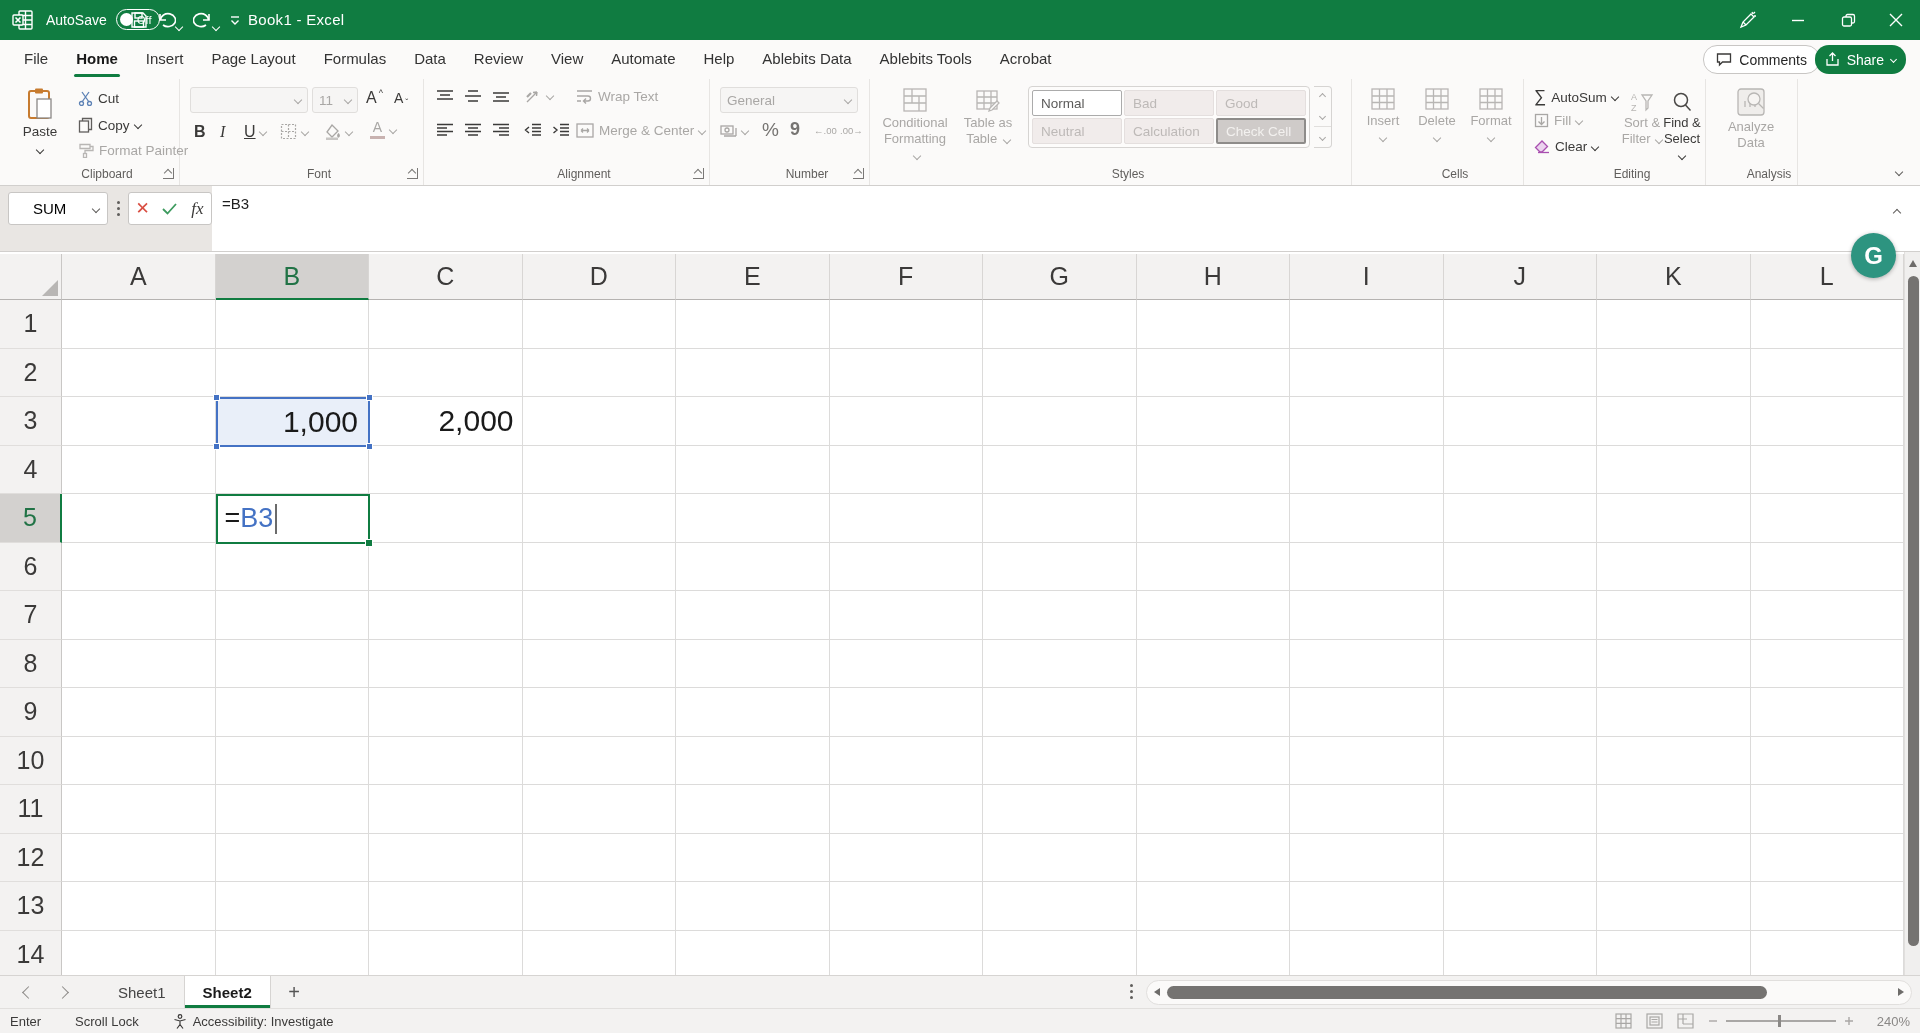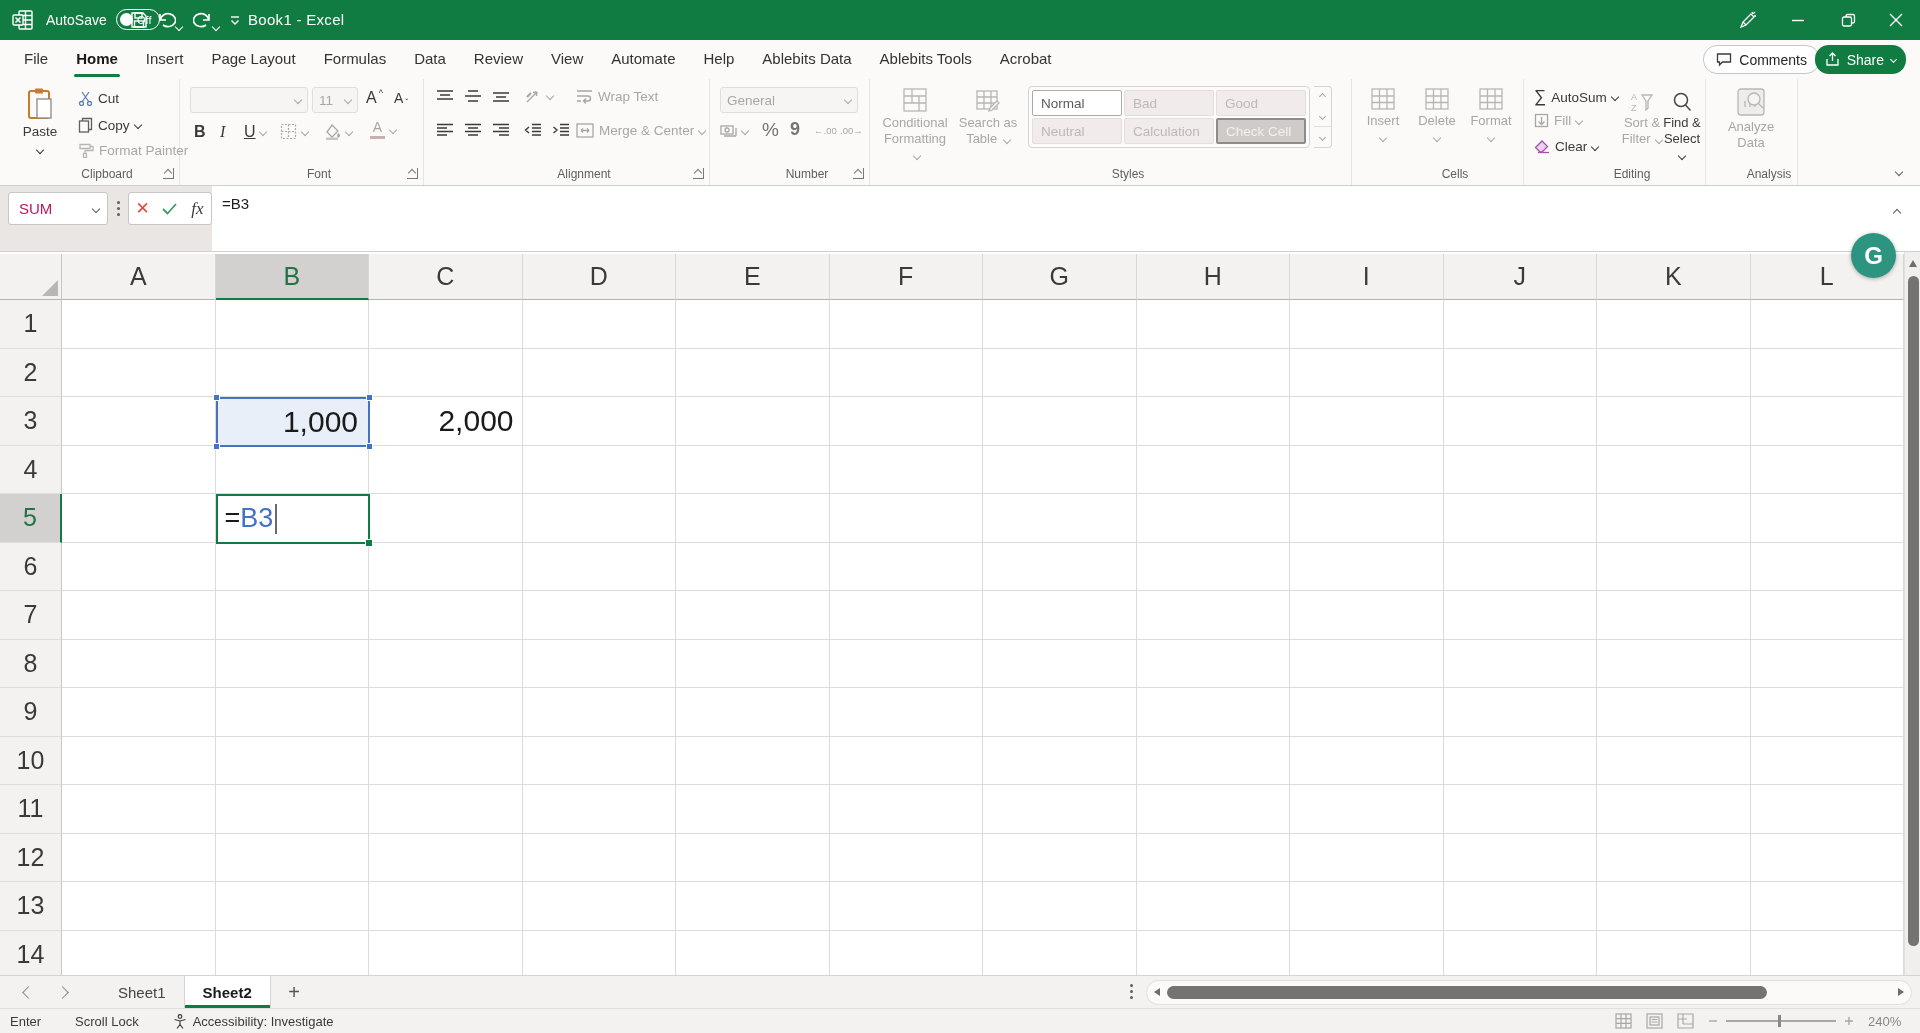--- a/index.html
+++ b/index.html
@@ -81,21 +81,21 @@
   .bigbtn { position:absolute; text-align:center; cursor:pointer; }
   .bigbtn .rtext { display:block; margin-top:3px; }
 
   
   .fbar { position:absolute; left:0; top:186px; width:1920px; height:66px;
     background:#E9E6E3; border-bottom:1px solid #D1CFCD; }
   .fbar .input { position:absolute; left:212px; top:0; right:0; bottom:0; background:#fff; }
   .fbar .formula-text { position:absolute; left:10px; top:9px; font-size:15px; color:#1F1F1F; }
   .namebox { position:absolute; left:8px; top:6px; width:100px; height:33px; background:#fff;
     border:1px solid #C8C6C4; border-radius:3px; display:flex; align-items:center;
-    padding:0 8px 0 10px; font-size:15px; color:#be185d; justify-content:space-between; cursor:pointer; }
+    padding:0 8px 0 24px; font-size:15px; color:#000000; justify-content:space-between; cursor:pointer; }
   .fdots { position:absolute; left:117px; top:15px; width:3px; color:#605E5C; }
   .fdots i { display:block; width:3px; height:3px; border-radius:50%; background:#605E5C; margin-bottom:3px; }
   .fbtns { position:absolute; left:128px; top:6px; width:84px; height:33px; background:#fff;
     border:1px solid #C8C6C4; border-radius:3px; display:flex; }
   .fbtns > div { flex:1; display:flex; align-items:center; justify-content:center; cursor:pointer; }
   .fx-cancel { color:#D94F43; font-size:17px; }
   .fx-enter { color:#3E9B5F; }
   .fx-insert { font-family:"Liberation Serif", serif; font-style:italic; font-size:17px; color:#3B3A39; }
   .fbar-collapse { position:absolute; right:16px; top:16px; width:10px; height:10px; color:#605E5C; cursor:pointer; }
 
@@ -177,21 +177,21 @@
     background:#F3F2F1; border-top:1px solid #E1DFDD; font-size:13px; color:#3B3A39;padding-left:44px; }
   .statusbar .left { position:absolute; left:10px; top:0; height:24px; display:flex;
     align-items:center; gap:34px; }
   .sb-item { display:flex; align-items:center; gap:6px; cursor:default; }
   .statusbar .right { position:absolute; right:10px; top:0; height:24px; display:flex;
     align-items:center; gap:14px; color:#A9A7A5; }
   .view-ic { cursor:pointer; display:flex; align-items:center; }
   .zoom-slider { display:flex; align-items:center; gap:8px; cursor:pointer; }
   .zs-track { width:110px; height:1.5px; background:#A9A7A5; position:relative; }
   .zs-thumb { position:absolute; left:52px; top:-5.5px; width:3px; height:12px; background:#8A8886; }
-  .zoom-pct { font-size:13px; color:#8A8886; width:42px; cursor:pointer; }
+  .zoom-pct { font-size:13px; color:#8A8886; width:42px; text-align:right; cursor:pointer; }
 </style>
 </head>
 <body>
 
 <div class="titlebar">
   <div class="app-icon">
     <svg width="22" height="22" viewBox="0 0 22 22" fill="none" stroke="#fff" stroke-width="1.4">
       <rect x="7" y="2" width="13" height="18" rx="1"></rect>
       <path d="M7 6.5 h13 M7 11 h13 M7 15.5 h13 M13.5 2 v18"></path>
       <rect x="1" y="6" width="10" height="10" rx="1" fill="#107C41"></rect>
@@ -500,21 +500,21 @@
       <span>Conditional</span><br>
       <span>Formatting</span>
       <span class="chev" style="color:#A9A7A5;margin-left:3px"></span>
     </div>
     <div class="twoline dis" style="left:84px;top:8px;width:68px">
       <svg width="26" height="26" viewBox="0 0 26 26" style="margin:0 auto 2px" fill="none" stroke="#B8B6B4" stroke-width="1.3">
         <rect x="2" y="4" width="20" height="18"></rect>
           <path d="M2 10 h20 M2 16 h20 M9 4 v18 M16 4 v18"></path>
         <path d="M15 21 l7-7 2 2 -7 7 -3 1 z" fill="#FDFCFB"></path>
       </svg>
-      <span>Search as</span><br>
+      <span>Table as</span><br>
       <span>Table</span>
       <span class="chev" style="color:#A9A7A5;margin-left:3px"></span>
     </div>
     <div class="gallery">
 
         <div class="gal-item st-normal">Normal</div>
 
         <div class="gal-item st-muted">Bad</div>
 
         <div class="gal-item st-muted">Good</div>

